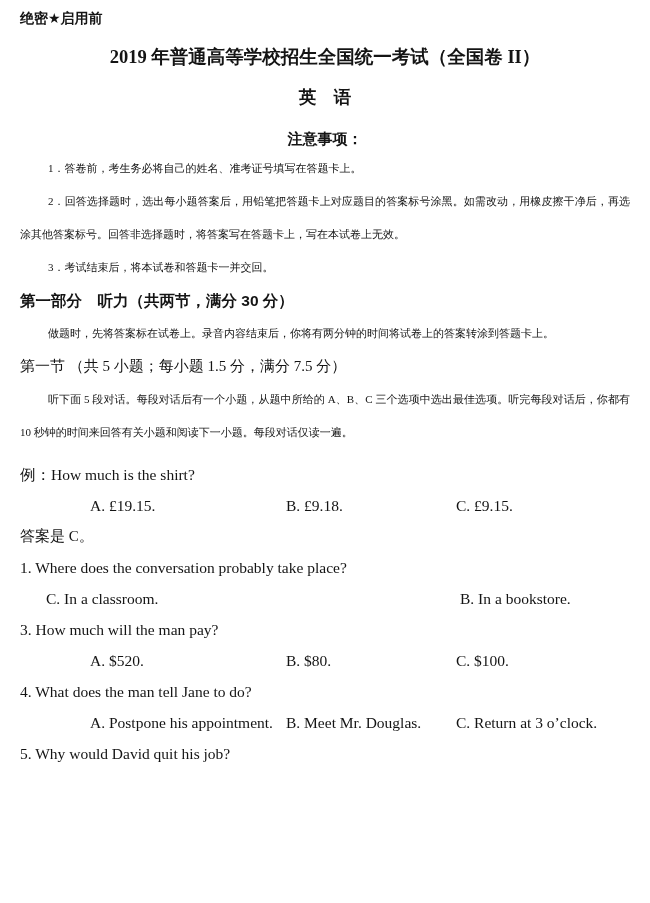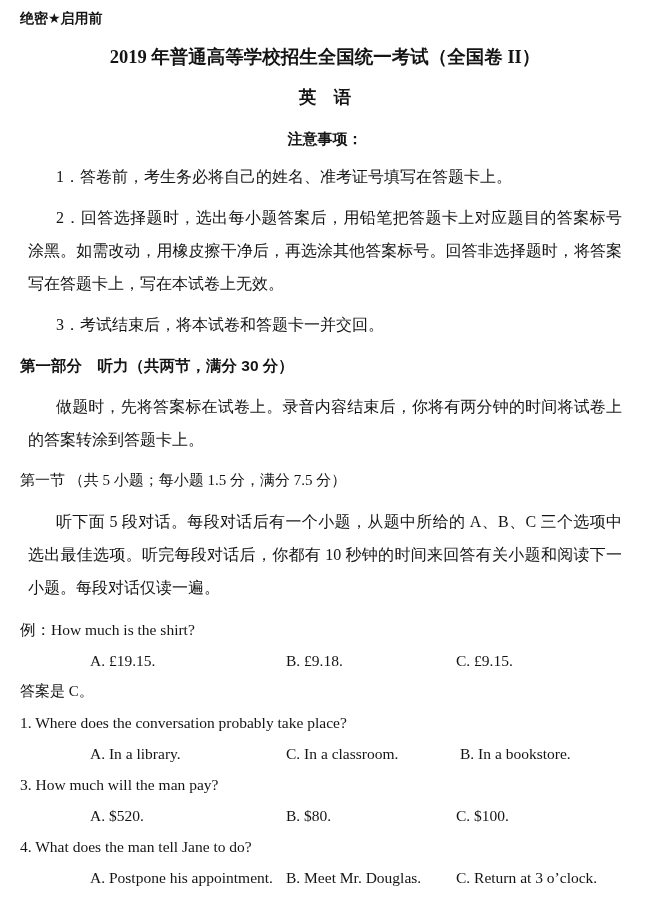--- a/index.html
+++ b/index.html
@@ -42,22 +42,22 @@
   }
   .notice-label {
     margin-top: 17px;
     font-weight: bold;
     font-size: 15px;
     line-height: 26px;
     font-family: "Liberation Sans", "DejaVu Sans", sans-serif;
     text-align: center;
   }
   p.cn {
-    margin: 8px;
-    font-size: 16px;
+    margin: 0;
+    font-size: 11px;
     line-height: 33px;
     text-align: justify;
   }
   .indent { text-indent: 28px; }
   .part-heading {
     font-weight: bold;
     font-size: 15.5px;
     line-height: 33px;
     font-family: "Liberation Sans", "DejaVu Sans", sans-serif;
   }
@@ -118,21 +118,20 @@
       <span class="opt opt-a">A. £19.15.</span>
       <span class="opt opt-b">B. £9.18.</span>
       <span class="opt opt-c">C. £9.15.</span>
     </div>
     <div class="answer-note">答案是 C。</div>
   </div>
 
   <div class="question-block">
     <div class="q-prompt">1. Where does the conversation probably take place?</div>
     <div class="opt-row">
-      <span class="opt opt-a">A. In a library.</span>
       <span class="opt opt-c">C. In a classroom.</span>
       <span class="opt opt-b">B. In a bookstore.</span>
     </div>
   </div>
 
 
   <div class="question-block">
     <div class="q-prompt">3. How much will the man pay?</div>
     <div class="opt-row">
       <span class="opt opt-a">A. $520.</span>

